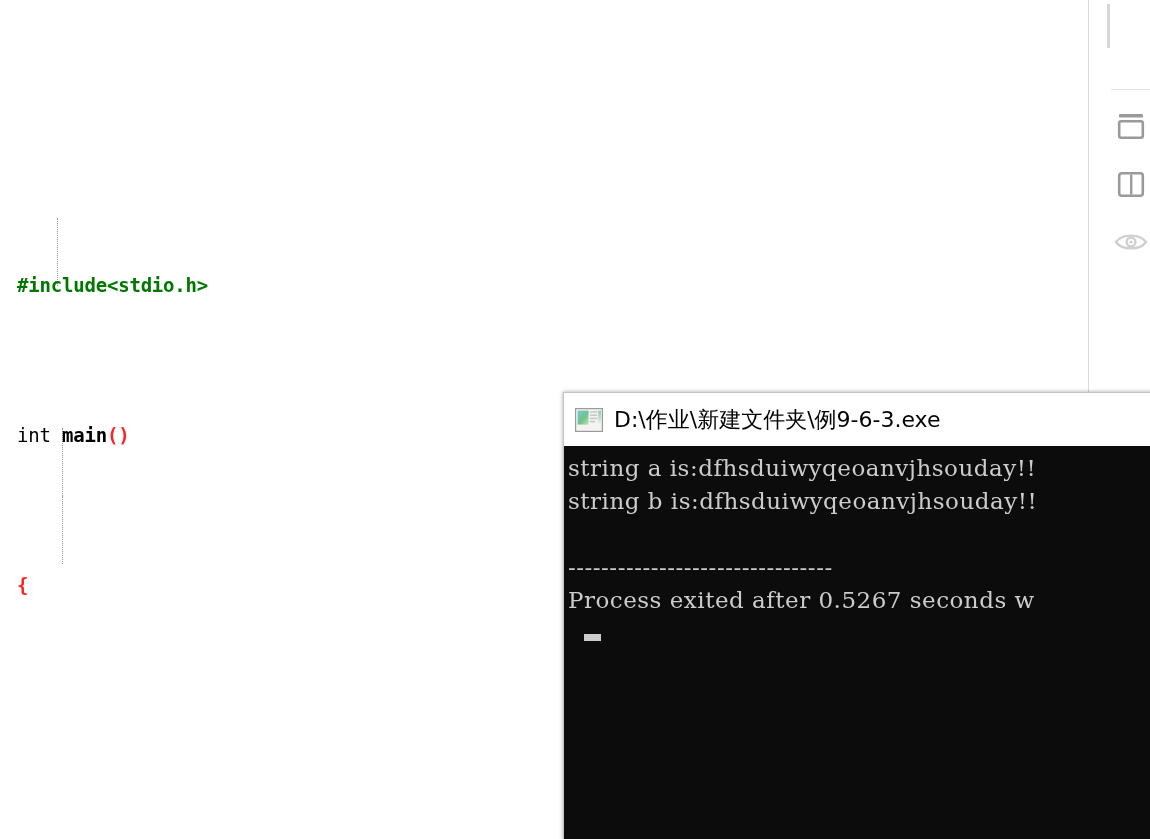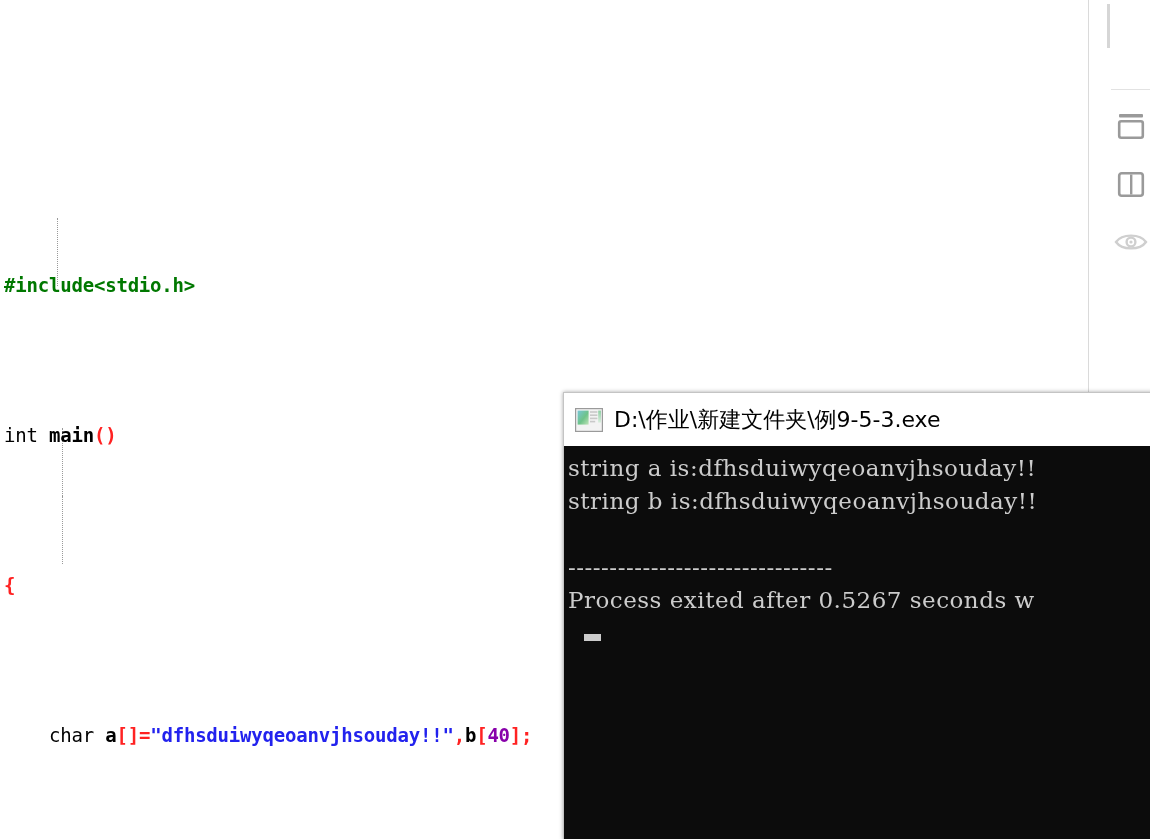--- a/index.html
+++ b/index.html
@@ -33,21 +33,21 @@
     font-size: 19px;
     line-height: 30px;
     white-space: pre;
     letter-spacing: -0.2px;
   }
 
   .code-line {
     position: relative;
     height: 30px;
     line-height: 30px;
-    padding-left: 4px;
+    padding-left: 17px;
     white-space: pre;
   }
 
   
   .t-pre   { color: #007800; font-weight: bold; }   
   .t-kw    { color: #000000; font-weight: normal; }   
   .t-id    { color: #000000; font-weight: bold; }
   .t-fn    { color: #000000; font-weight: bold; }
   .t-paren { color: #ff2222; font-weight: bold; }
   .t-brace { color: #ff2222; font-weight: bold; }
@@ -180,21 +180,20 @@
     
     <div class="code-line"><span class="t-pre">#include&lt;stdio.h&gt;</span></div>
 
     
     <div class="code-line"><span class="t-kw">int</span><span class="t-plain"> </span><span class="t-fn">main</span><span class="t-paren">()</span></div>
 
     
     <div class="code-line"><span class="t-brace">{</span></div>
 
     
-    <div class="code-line"><span>    </span><span class="t-kw">char</span><span> </span><span class="t-id">a</span><span class="t-brk">[]</span><span class="t-op">=</span><span class="t-str">"dfhsduiwyqeoanvjhsouday!!"</span><span class="t-op">,</span><span class="t-id">b</span><span class="t-brk">[</span><span class="t-num">40</span><span class="t-brk">]</span><span class="t-semi">;</span></div>
 
     
     
 
     
     
 
     
     
 
@@ -285,21 +284,21 @@
           <stop offset="100%" stop-color="#d9eedd"></stop>
         </linearGradient>
       </defs>
       <rect x="2.6" y="2.6" width="11" height="14" fill="url(#gicon)"></rect>
       <rect x="15" y="3.2" width="7.4" height="1.6" fill="#c9c9c9"></rect>
       <rect x="15" y="6.4" width="7.4" height="1.6" fill="#c9c9c9"></rect>
       <rect x="15" y="9.6" width="7.4" height="1.6" fill="#c9c9c9"></rect>
       <rect x="15" y="12.8" width="5.2" height="1.6" fill="#c9c9c9"></rect>
       <rect x="23.2" y="2.6" width="2.8" height="12" fill="url(#gbar)"></rect>
     </svg>
-    <span id="console-title-text">D:\作业\新建文件夹\例9-5-3.exe</span>
+    <span id="console-title-text">D:\作业\新建文件夹\例9-6-3.exe</span>
   </div>
 
   <div id="console-body">
     <div class="console-line">string a is:dfhsduiwyqeoanvjhsouday!!</div>
     <div class="console-line">string b is:dfhsduiwyqeoanvjhsouday!!</div>
     <div class="console-line blank"></div>
     <div class="console-line">--------------------------------</div>
     <div class="console-line">Process exited after 0.5267 seconds w</div>
     <div class="console-line"><span id="console-cursor"></span></div>
   </div>

